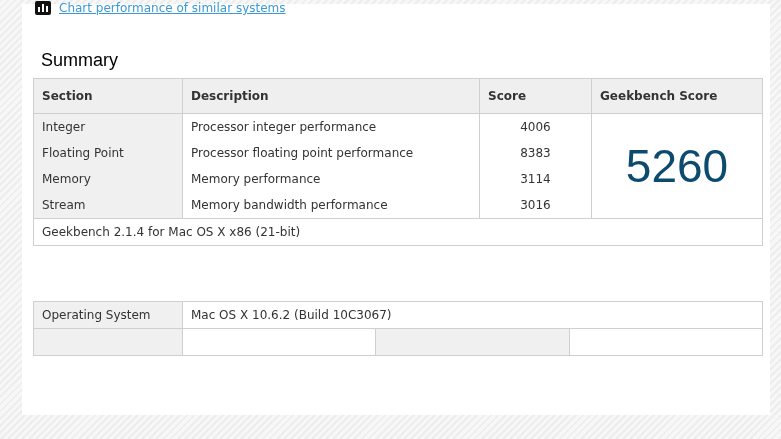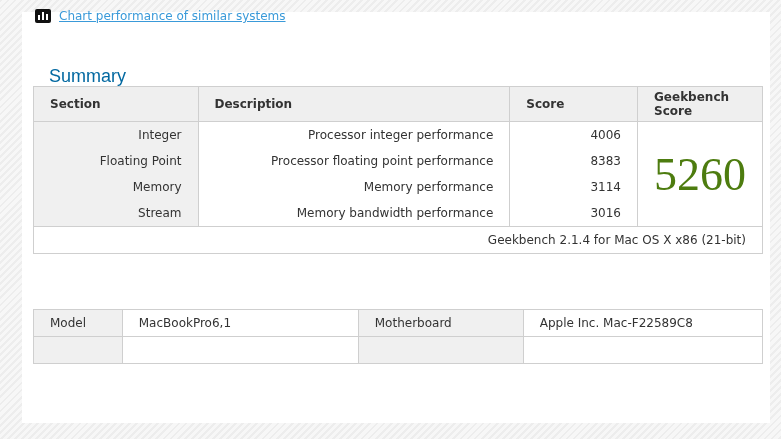--- a/index.html
+++ b/index.html
@@ -1,32 +1,32 @@
 <!DOCTYPE html>
 <html><head>
 <meta charset="utf-8">
 <style>
   html,body{margin:0;padding:0;}
   body{width:781px;height:439px;overflow:hidden;position:relative;
     background:repeating-linear-gradient(135deg,#ededed 0 2px,#f7f7f7 2px 5px);
     font-family:"DejaVu Sans",sans-serif;color:#333;}
-  .content{position:absolute;left:22px;top:12px;width:748px;height:411px;background:#fff;}
+  .content{position:absolute;left:22px;top:4px;width:748px;height:411px;background:#fff;}
   .chart-link{position:absolute;left:13px;top:-3px;display:flex;align-items:center;font-size:12px;}
   .chart-icon{width:16px;height:14px;background:#111;border-radius:2px;margin-right:8px;position:relative;}
   .chart-icon i{position:absolute;bottom:3px;width:2px;background:#fff;}
   .chart-link a{color:#3a9ad9;text-decoration:underline;}
-  h2{position:absolute;left:11px;margin:16px;font-family:"Liberation Sans",sans-serif;font-weight:normal;font-size:18px;color:#0369a1;}
+  h2{position:absolute;left:11px;margin:8px;font-family:"Liberation Sans",sans-serif;font-weight:normal;font-size:18px;color:#000000;}
   table{position:absolute;left:11px;border-collapse:collapse;font-size:12px;}
-  td,th{border:1px solid #cfcfcf;padding:0 16px;text-align:left;vertical-align:middle;}
+  td,th{border:1px solid #cfcfcf;padding:0 8px;text-align:left;vertical-align:middle;}
   th{background:#efefef;font-weight:bold;height:34px;}
   .lab{background:#f0f0f0;}
-  .sum td{height:26px;text-align:right;}
+  .sum td{height:26px;}
   .sum td.inner{border-top:none;border-bottom:none;}
   .num{text-align:center;}
-  .big{font-family:Liberation Serif, serif;font-size:46px;text-align:center;color:#4d7c0f;}
+  .big{font-family:Liberation Sans, sans-serif;font-size:46px;text-align:center;color:#0c4a6e;}
   .sys td{height:26px;}
 </style>
 </head>
 <body>
 
 <div class="content">
   <div class="chart-link">
     <span class="chart-icon">
         <i style="left:3px;height:5px"></i>
         <i style="left:7px;height:8px"></i>
@@ -66,25 +66,23 @@
       <td class="inner num">3016</td>
     </tr>
     <tr>
           <td colspan="4">Geekbench 2.1.4 for Mac OS X x86 (21-bit)</td>
         </tr>
   </tbody>
     </table>
 
   <table class="sys" style="top:297px;width:730px">
     <tbody>
-    <tr>
-      <td class="lab">Model</td>
-      <td style="width:203px">MacBookPro6,1</td>
-      <td class="lab" style="width:132px">Motherboard</td>
-      <td>Apple Inc. Mac-F22589C8</td>
+        <tr>
+      <td class="lab" style="width:132px">Operating System</td>
+      <td colspan="3">Mac OS X 10.6.2 (Build 10C3067)</td>
     </tr>
     <tr>
       <td class="lab"></td>
           <td></td>
       <td class="lab"></td>
           <td></td>
     </tr>
   </tbody>
     </table>
 </div>

